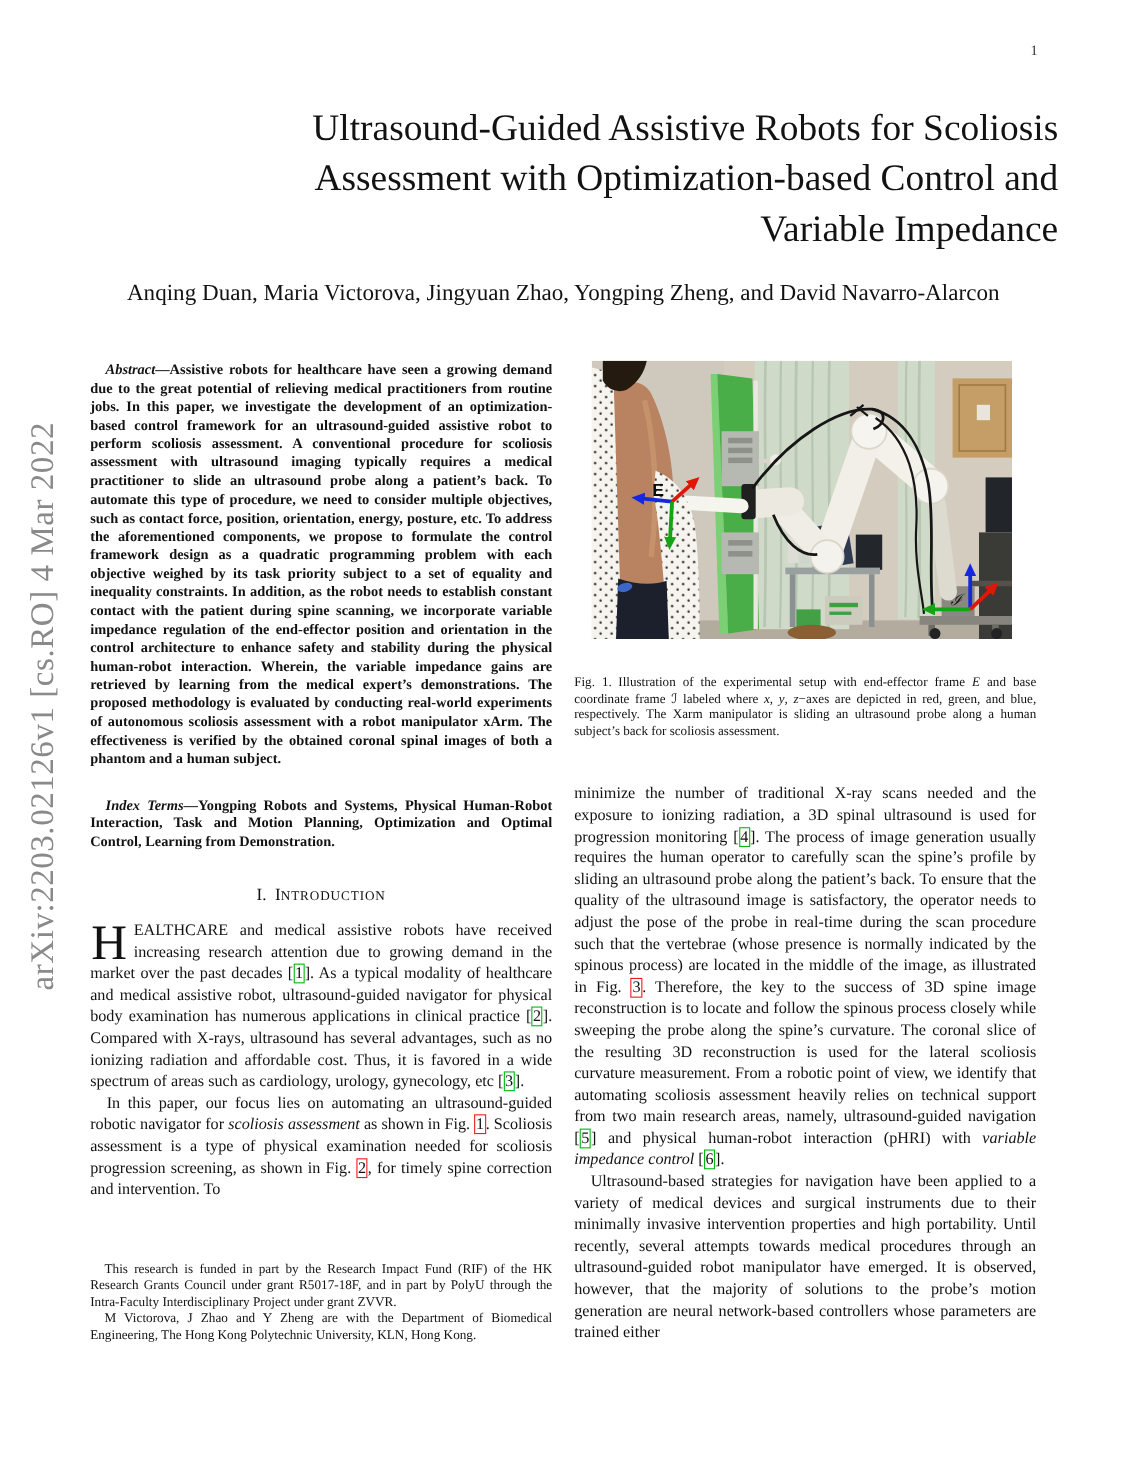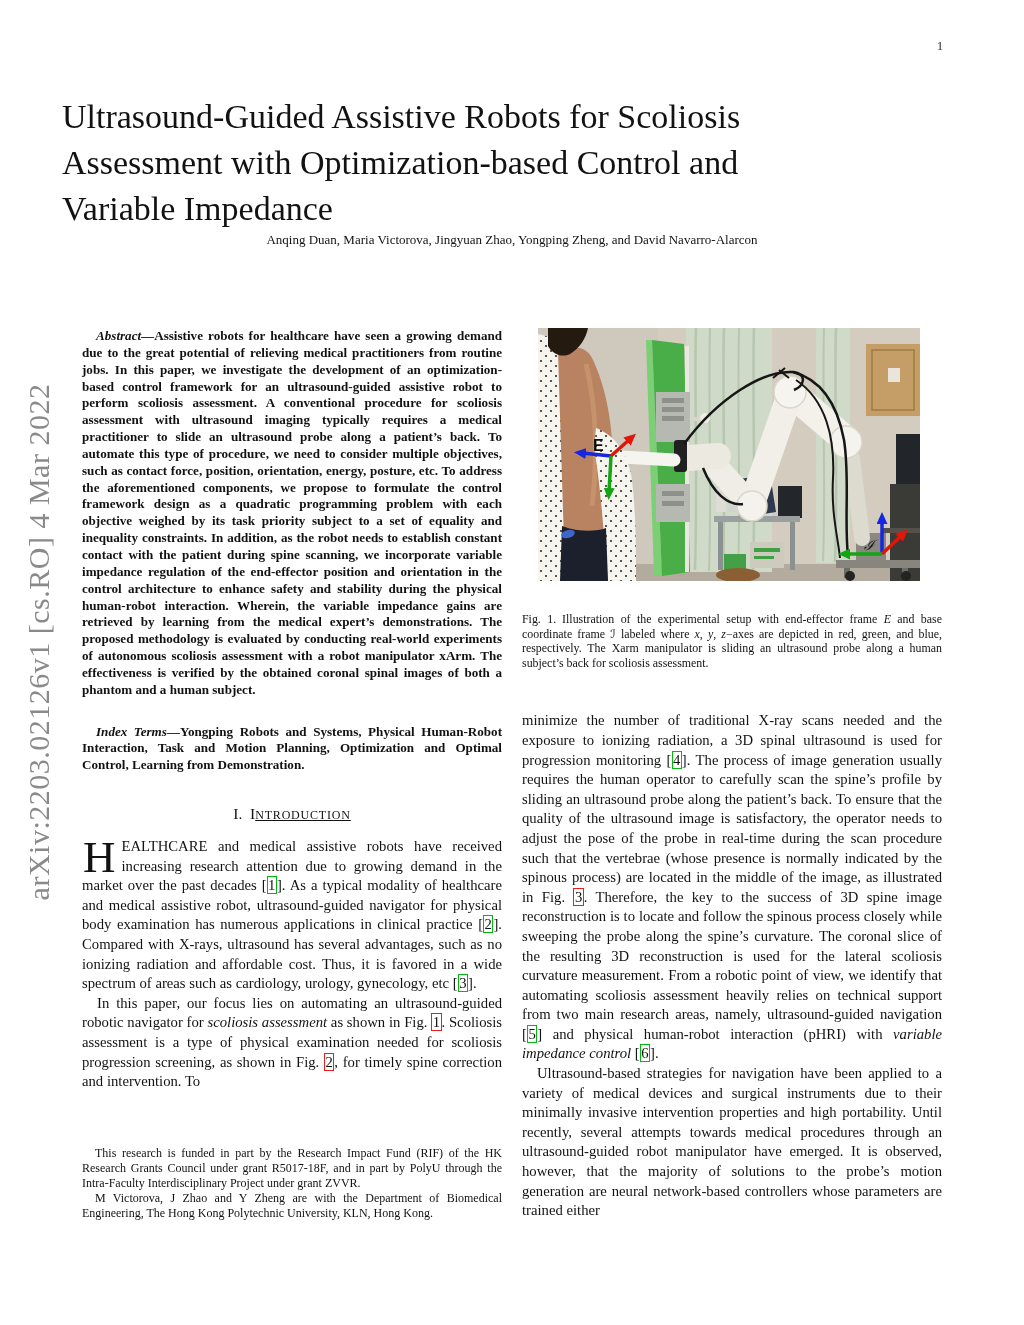--- a/index.html
+++ b/index.html
@@ -11,36 +11,36 @@
   .page-number {
     position:absolute; top:38px; left:930px; width:20px;
     font-size:13px; color:#333; text-align:center;
   }
   .arxiv-stamp {
     position:absolute; top:622px; left:-268px; width:620px; height:40px;
     transform:rotate(-90deg); transform-origin:center;
     text-align:center; font-size:30px; color:#8a8a8a; letter-spacing:0.5px;
     white-space:nowrap;
   }
-  .title-block { position:absolute; top:94px; left:62px; width:900px; text-align:left; }
+  .title-block { position:absolute; top:94px; left:62px; width:900px; text-align:right; }
   .title-line { font-size:34px; line-height:46px; }
-  .authors { position:absolute; top:232px; left:62px; width:900px; text-align:center; font-size:13px; }
+  .authors { position:absolute; top:254px; left:62px; width:900px; text-align:center; font-size:21px; }
   .columns { position:absolute; top:328px; left:82px; width:860px; }
   .col { position:absolute; top:0; width:420px; height:997px; }
   .col-left { left:0; }
   .col-right { left:440px; }
   p { margin:0; }
   .abstract-par, .index-par {
     font-size:13.1px; line-height:16.85px; font-weight:bold;
     text-align:justify; text-indent:14px;
   }
   .index-par { margin-top:25px; }
   .lead-bi { font-style:italic; font-weight:bold; }
   .section-heading { margin-top:31px; text-align:center; font-size:15.5px; }
-  .seg-sc { font-size:12px; letter-spacing:0.8px;text-decoration:underline; }
+  .seg-sc { font-size:12px; letter-spacing:0.8px; }
   .body-par { font-size:14.7px; line-height:19.6px; text-align:justify; }
   .first-par { margin-top:14px; }
   .indent { text-indent:15px; }
   .seg-i { font-style:italic; }
   .seg-scr { font-style:italic; font-family:"DejaVu Serif","DejaVu Sans",serif; }
   .seg-dropcap { float:left; font-size:45px; line-height:36px; padding:2px 6px 0 1px; }
   .seg-cite { border:1.4px solid #00b80e; padding:0 0.5px; }
   .seg-figref { border:1.4px solid #ee1c1a; padding:0 0.5px; }
   .footnotes { position:absolute; left:0; right:0; top:818px; }
   .footnotes p { font-size:12px; line-height:14.9px; text-align:justify; text-indent:13px; }

